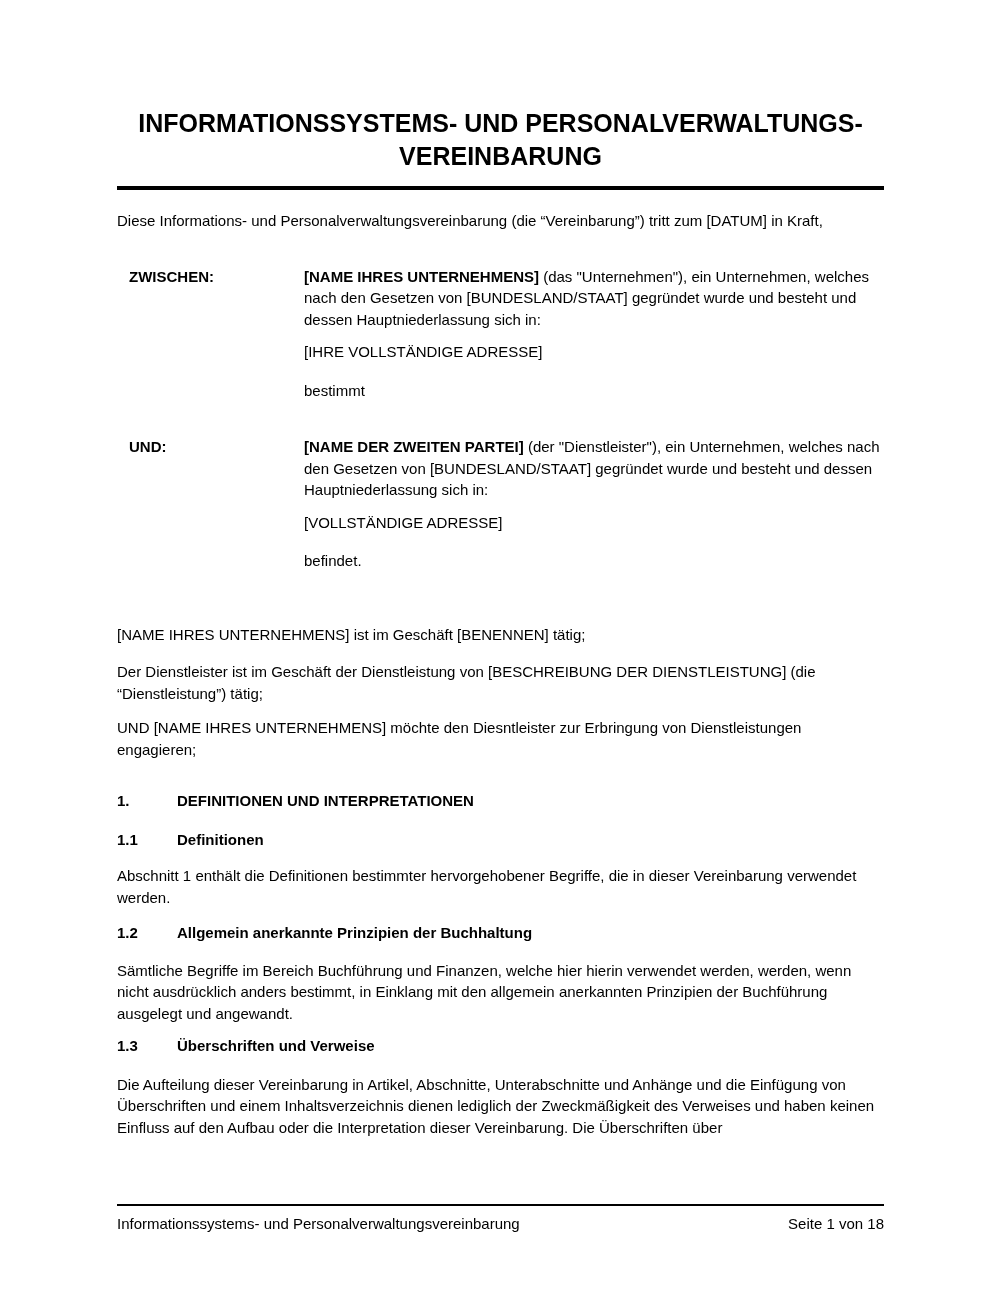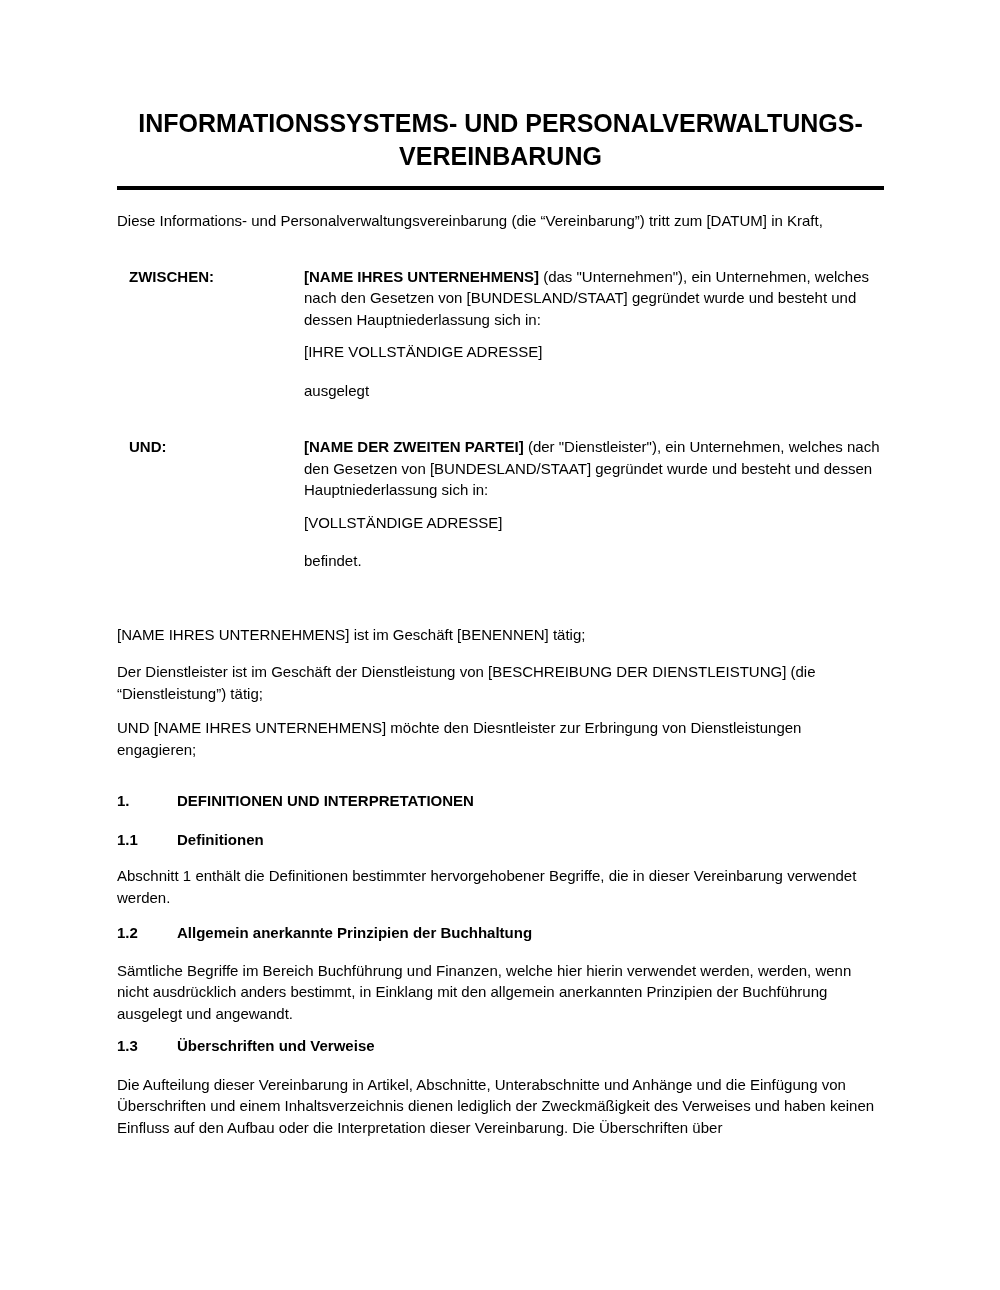--- a/index.html
+++ b/index.html
@@ -74,21 +74,21 @@
 
   <hr class="title-rule">
 
   <p class="intro">Diese Informations- und Personalverwaltungsvereinbarung (die “Vereinbarung”) tritt zum [DATUM] in Kraft,</p>
 
   <div class="party-row party-row-1">
     <div class="party-label">ZWISCHEN:</div>
     <div class="party-content">
       <p><b>[NAME IHRES UNTERNEHMENS]</b><span> (das "Unternehmen"), ein Unternehmen, welches nach den Gesetzen von [BUNDESLAND/STAAT] gegründet wurde und besteht und dessen Hauptniederlassung sich in:</span></p>
       <p class="party-address">[IHRE VOLLSTÄNDIGE ADRESSE]</p>
-      <p class="party-located">ausgelegt</p>
+      <p class="party-located">bestimmt</p>
     </div>
   </div>
 
   <div class="party-row party-row-2">
     <div class="party-label">UND:</div>
     <div class="party-content">
       <p><b>[NAME DER ZWEITEN PARTEI]</b><span> (der "Dienstleister"), ein Unternehmen, welches nach den Gesetzen von [BUNDESLAND/STAAT] gegründet wurde und besteht und dessen Hauptniederlassung sich in:</span></p>
       <p class="party-address">[VOLLSTÄNDIGE ADRESSE]</p>
       <p class="party-located">befindet.</p>
     </div>
@@ -114,14 +114,18 @@
     <span class="sec-title">Allgemein anerkannte Prinzipien der Buchhaltung</span>
   </div>
   <p class="section-body body-1-2">Sämtliche Begriffe im Bereich Buchführung und Finanzen, welche hier hierin verwendet werden, werden, wenn nicht ausdrücklich anders bestimmt, in Einklang mit den allgemein anerkannten Prinzipien der Buchführung ausgelegt und angewandt.</p>
 
   <div class="section-heading heading-1-3">
     <span class="sec-num">1.3</span>
     <span class="sec-title">Überschriften und Verweise</span>
   </div>
   <p class="section-body body-1-3">Die Aufteilung dieser Vereinbarung in Artikel, Abschnitte, Unterabschnitte und Anhänge und die Einfügung von Überschriften und einem Inhaltsverzeichnis dienen lediglich der Zweckmäßigkeit des Verweises und haben keinen Einfluss auf den Aufbau oder die Interpretation dieser Vereinbarung. Die Überschriften über</p>
 
+  <div class="footer">
+    <span>Informationssystems- und Personalverwaltungsvereinbarung</span>
+    <span>Seite 1 von 18</span>
+  </div>
 
 </div>
 
 </body></html>

